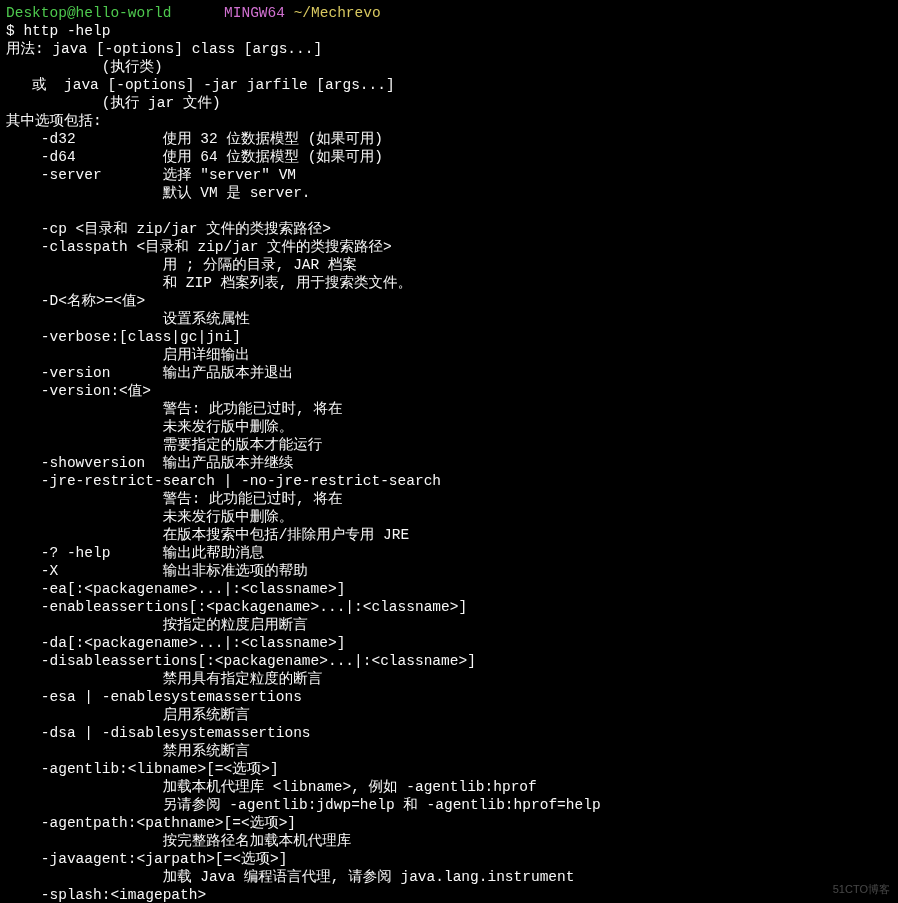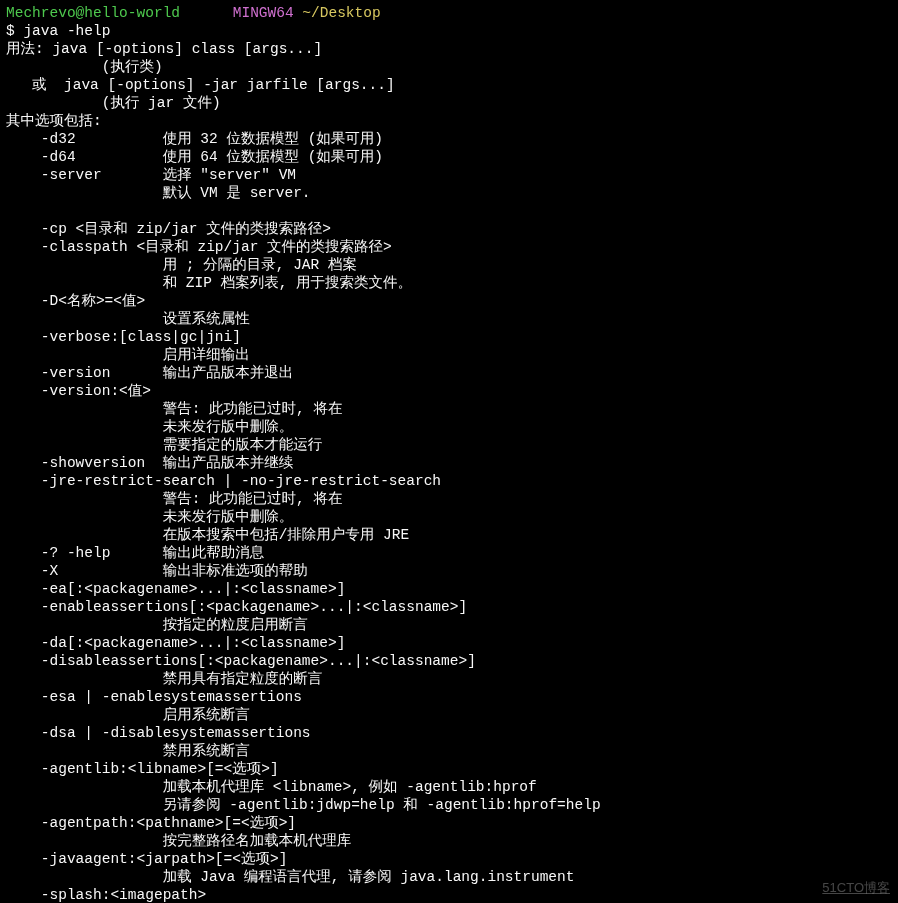--- a/index.html
+++ b/index.html
@@ -21,30 +21,29 @@
   }
   .user { color: #4ec94e; }
   .host { color: #d070d0; margin-left: 44px; }
   .path { color: #d8c860; }
   .watermark {
     position: absolute;
     right: 8px;
     bottom: 6px;
     color: rgba(200,200,200,0.35);
     font-family: sans-serif;
-    font-size: 13px;
+    font-size: 11px;
     pointer-events: none;
-    text-decoration: underline;
   }
 </style>
 </head>
 <body>
 
-<pre class="terminal"><span class="user">Mechrevo@hello-world</span> <span class="host">MINGW64</span> <span class="path">~/Desktop</span>
-<span>$ </span><span>java -help</span>
+<pre class="terminal"><span class="user">Desktop@hello-world</span> <span class="host">MINGW64</span> <span class="path">~/Mechrevo</span>
+<span>$ </span><span>http -help</span>
 <span id="body">用法: java [-options] class [args...]
            (执行类)
    或  java [-options] -jar jarfile [args...]
            (执行 jar 文件)
 其中选项包括:
     -d32          使用 32 位数据模型 (如果可用)
     -d64          使用 64 位数据模型 (如果可用)
     -server       选择 "server" VM
                   默认 VM 是 server.
 

